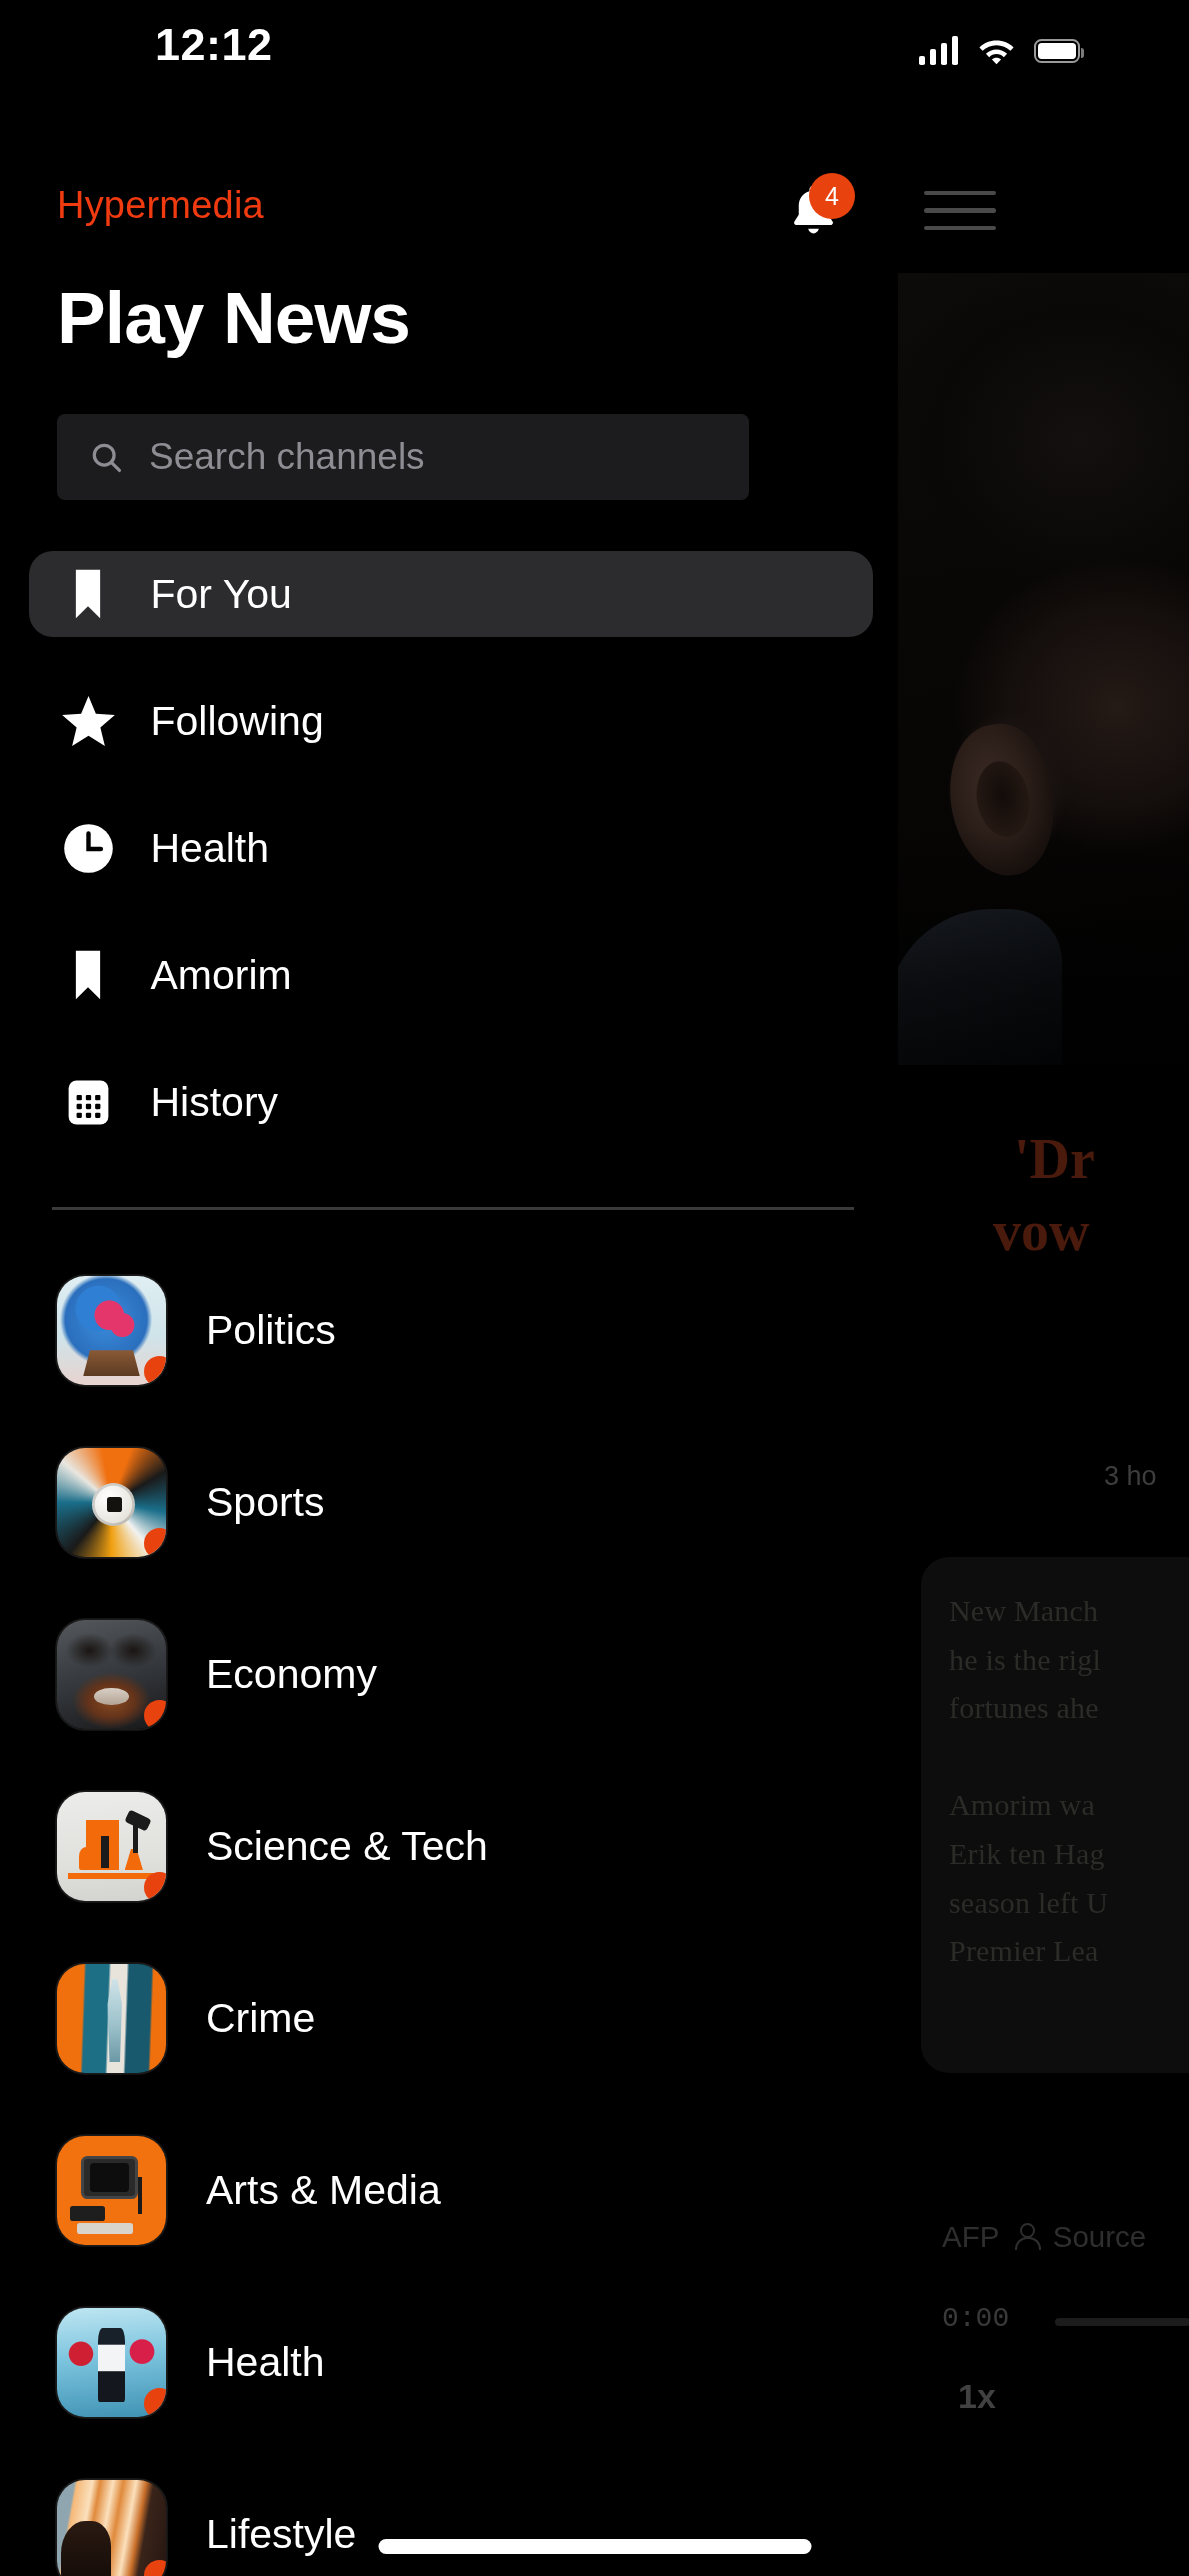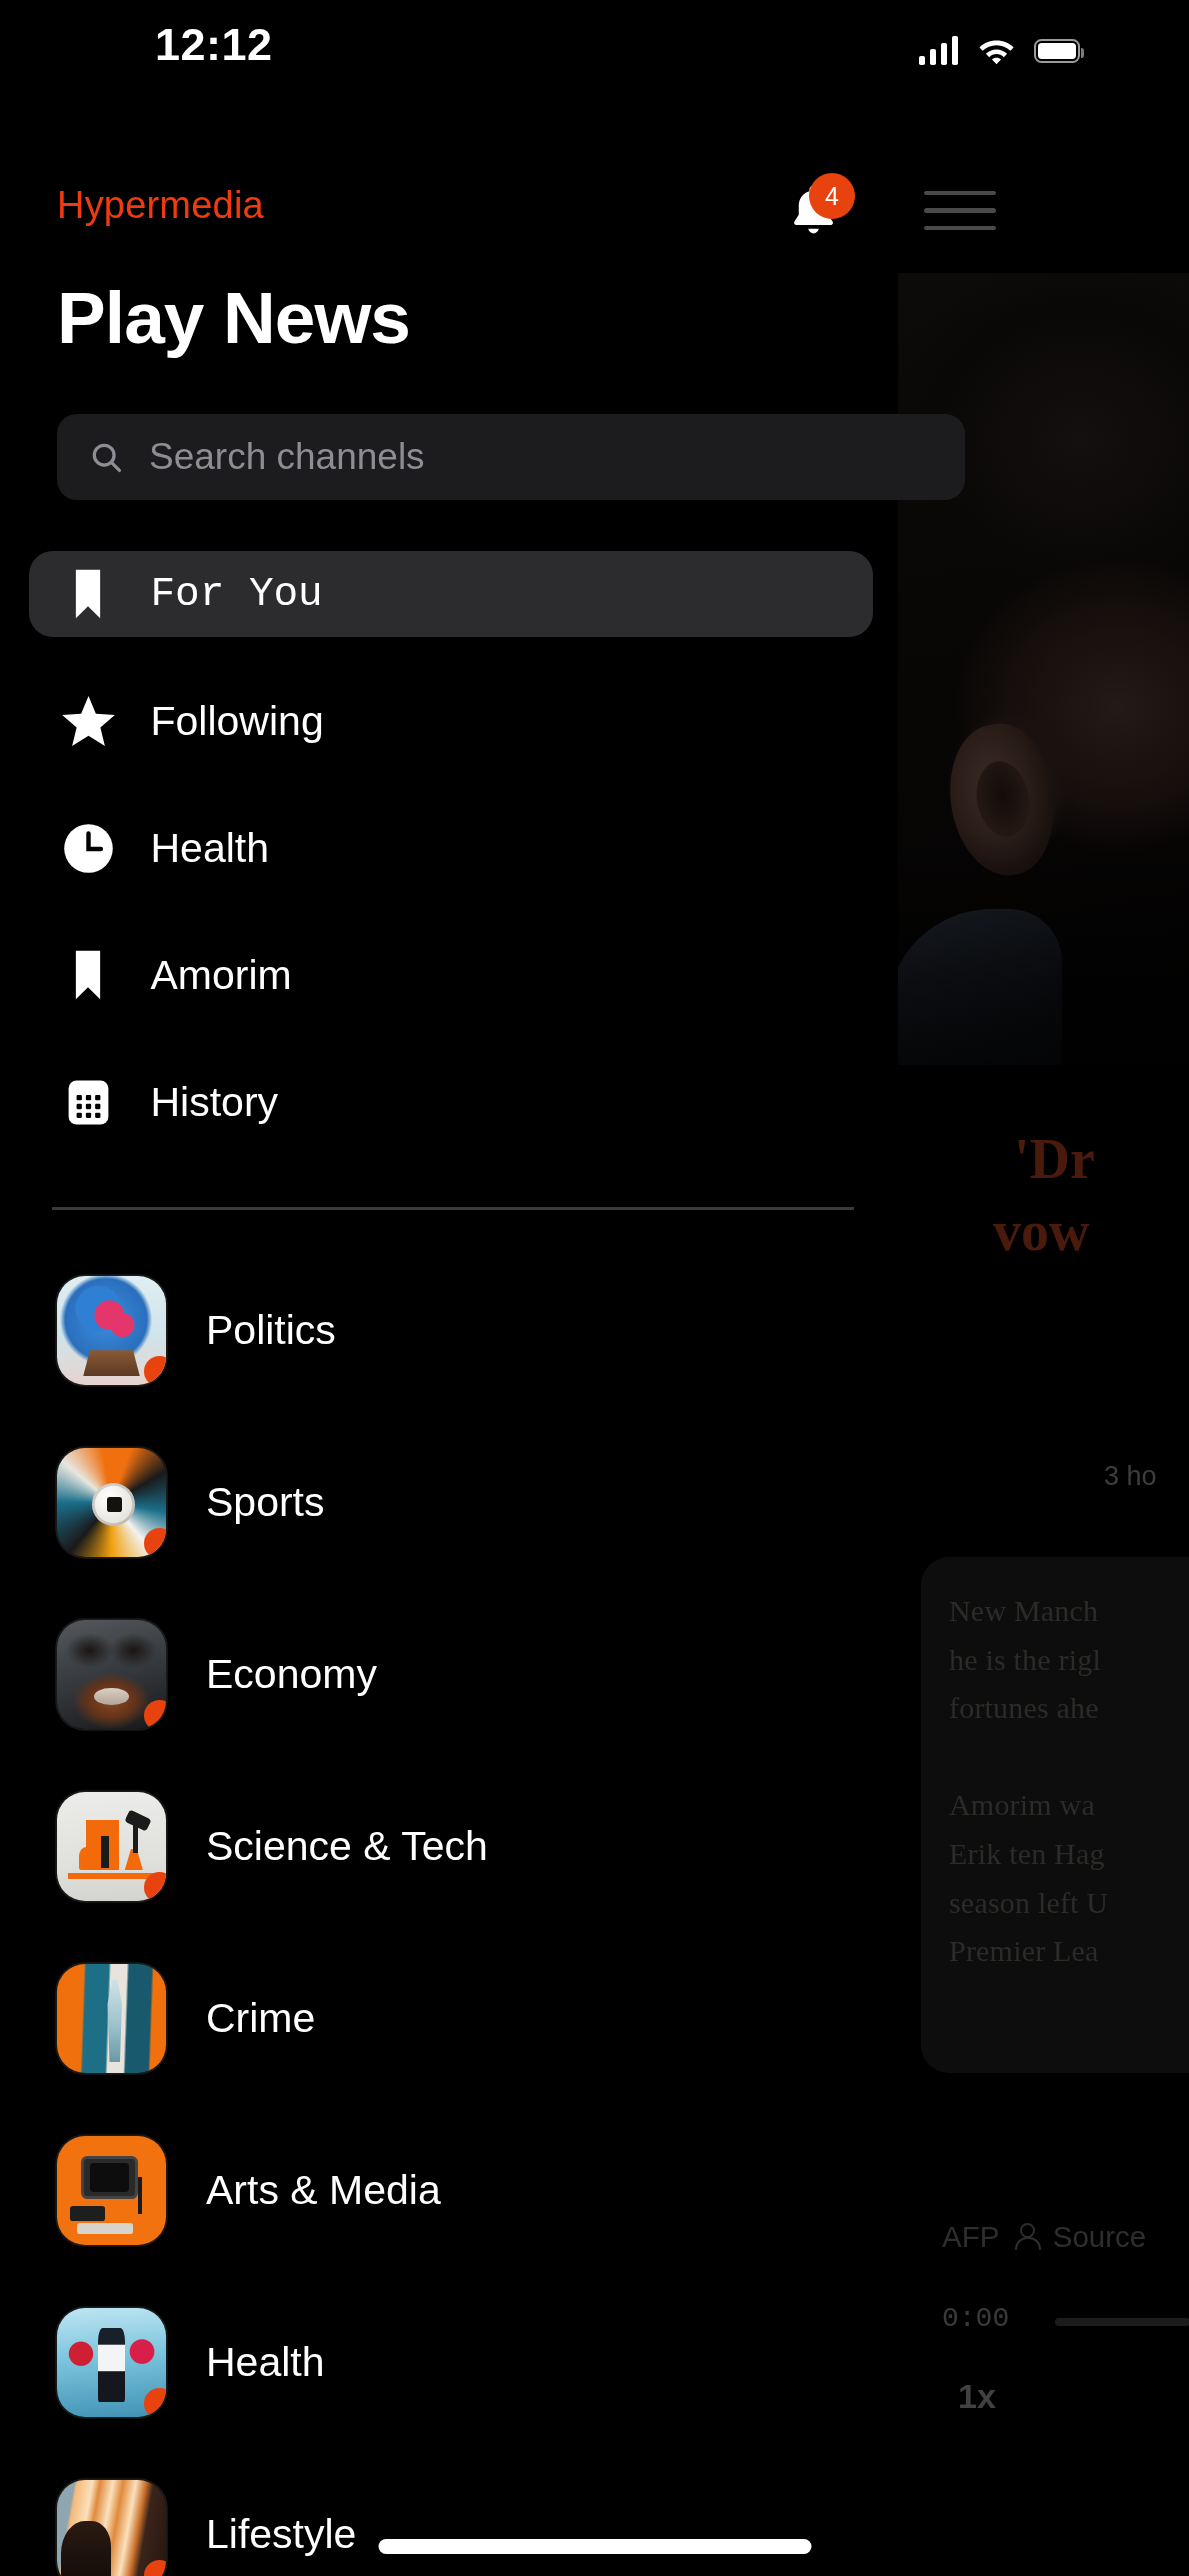--- a/index.html
+++ b/index.html
@@ -137,38 +137,38 @@
     position:absolute; right:0; top:0; width:46px; height:46px;
     background:#E8430F; border-radius:50%;
     display:flex; align-items:center; justify-content:center;
     font-size:25px; font-weight:500; color:#fff;
   }
   #page-title {
     position:absolute; left:53px; top:276px;
     font-size:73px; font-weight:bold; color:#fff; letter-spacing:-0.9px;
   }
   #search-box {
-    position:absolute; left:53px; top:414px; width:908px; height:86px;
-    background:#1C1C1E; border-radius:20px;
+    position:absolute; left:53px; top:414px; width:692px; height:86px;
+    background:#1C1C1E; border-radius:8px;
     display:flex; align-items:center; padding:0 31px; gap:24px;
   }
   #search-placeholder { font-size:37px; color:#8D8D93; }
 
   .nav-list { position:absolute; left:0; top:551px; width:894px; }
   .nav-item {
     position:relative; height:86px; margin-bottom:41px;
     display:flex; align-items:center; padding-left:51px;
   }
   .nav-item.selected {
     background:#2C2C2E; border-radius:24px;
     margin-left:25px; margin-right:25px; padding-left:26px; width:auto;
   }
   .nav-ico { width:66px; display:flex; align-items:center; justify-content:center; flex:0 0 66px; }
   .nav-label { font-size:41px; color:#fff; margin-left:29.5px; }
-  .nav-item.selected .nav-label { margin-left:29.5px;font-family:Liberation Mono, monospace; }
+  .nav-item.selected .nav-label { margin-left:29.5px; }
 
   #divider {
     position:absolute; left:48px; top:1207px; width:802px; height:2.8px;
     background:#3a3a3c;
   }
 
   .cat-list { position:absolute; left:0; top:1276px; width:894px; }
   .cat-item { position:relative; height:109px; margin-bottom:63px; display:flex; align-items:center; padding-left:53px; }
   .cat-thumb {
     position:relative; width:109px; height:109px; border-radius:28px;

